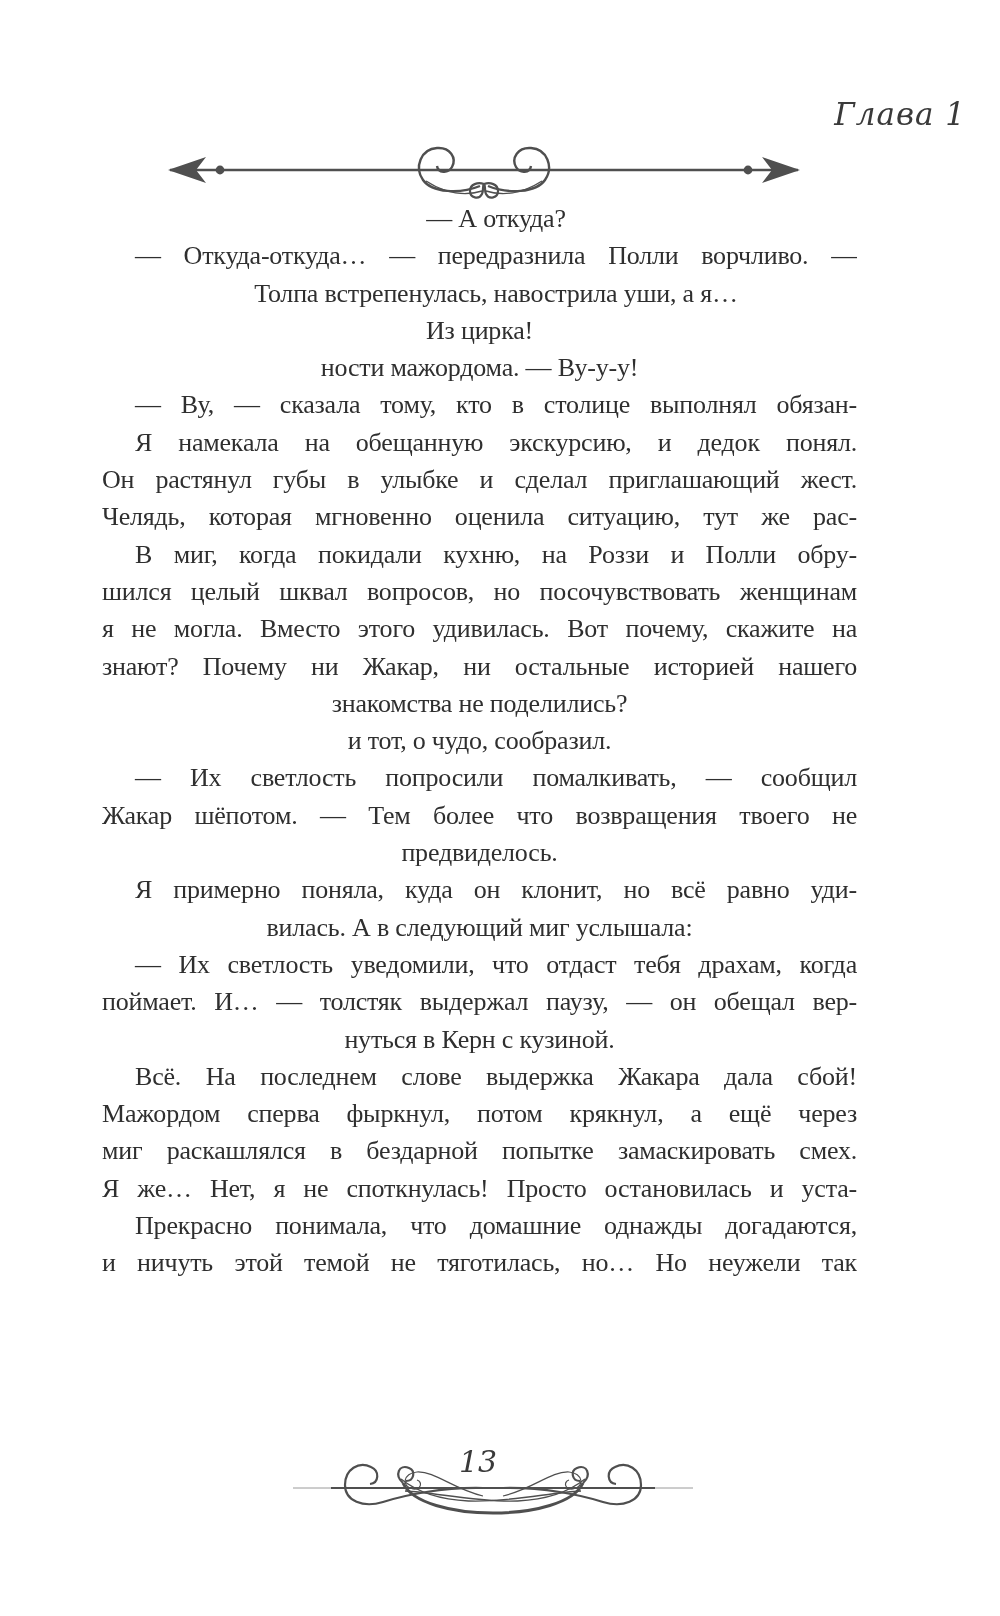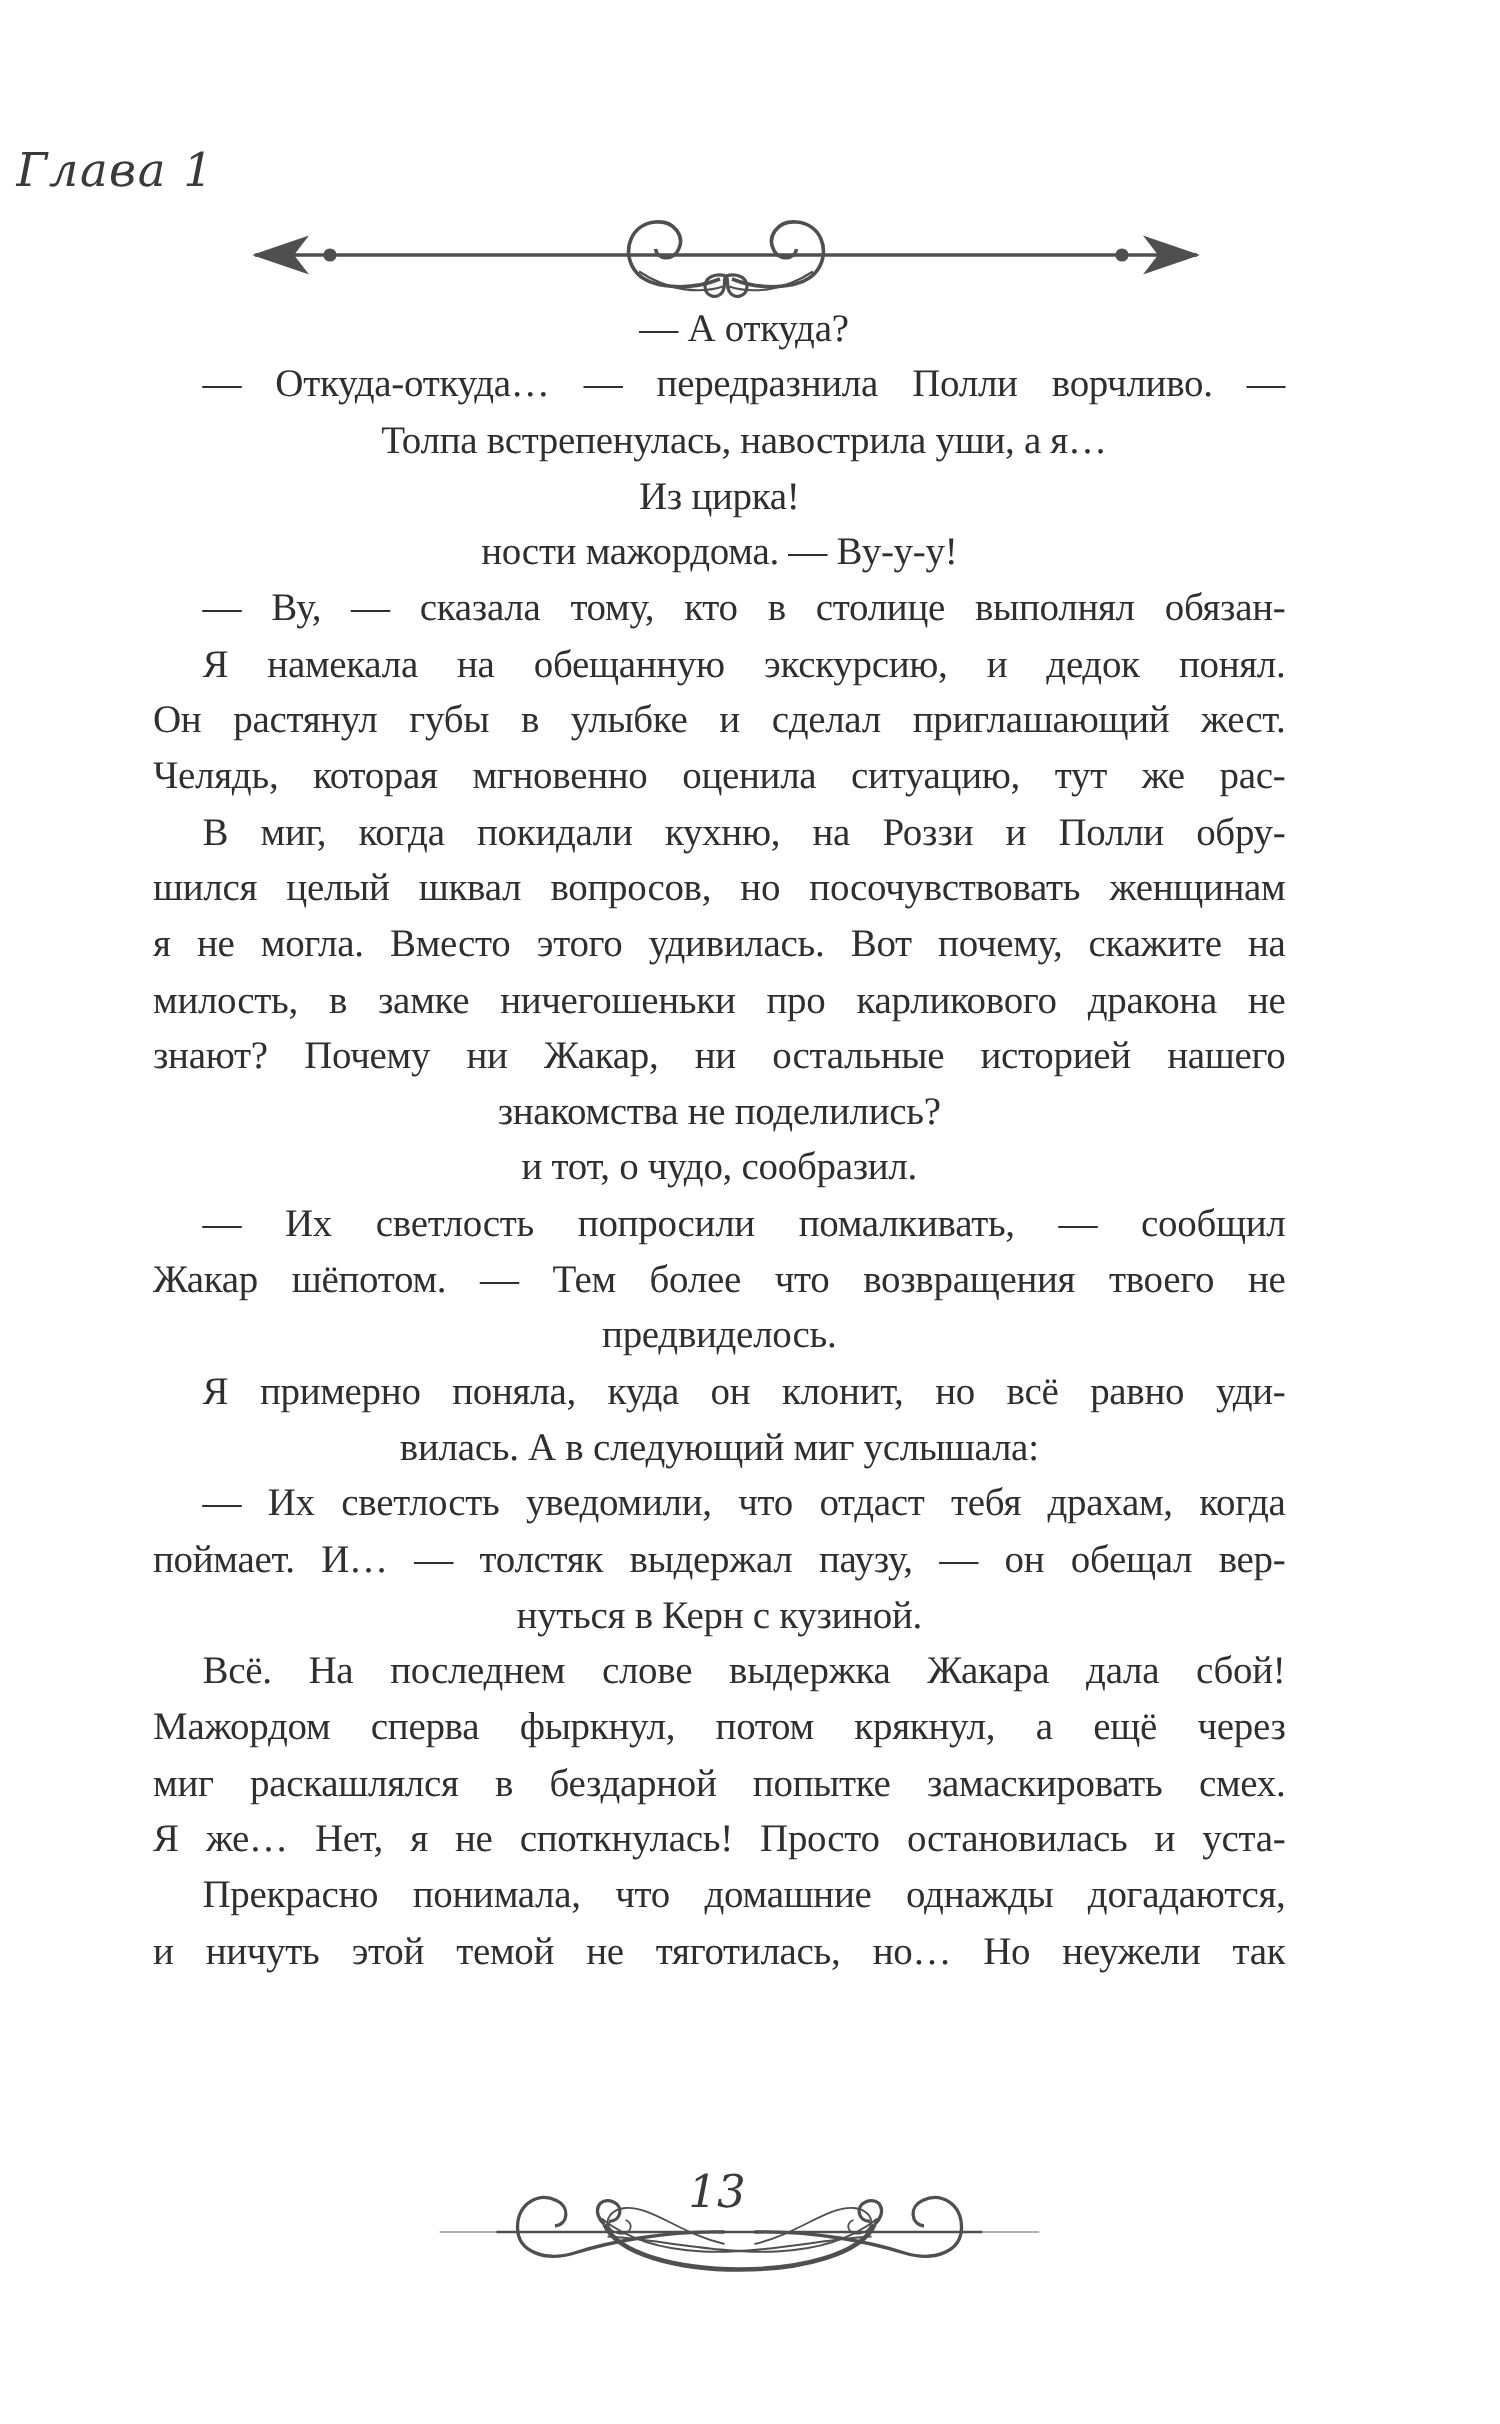--- a/index.html
+++ b/index.html
@@ -1,21 +1,21 @@
 <!DOCTYPE html>
 <html><head>
 <meta charset="utf-8">
 <style>
   html,body { margin:0; padding:0; background:#ffffff; }
   .page {
     position:relative; width:1000px; height:1616px; background:#ffffff;
     font-family:"Liberation Serif", serif; color:#2f2f2f; overflow:hidden;
   }
   .chapter-title {
-    position:absolute; top:96px; left:11px; width:966px; text-align:left;
+    position:absolute; top:96px; left:0; width:966px; text-align:right;
     font-family:"DejaVu Serif", serif; font-style:italic;
     font-size:31px; letter-spacing:1px; color:#3a3a3a;
   }
   .top-divider { position:absolute; left:164px; top:136px; }
   .text-block { position:absolute; left:102px; top:200px; width:755px; }
   .line {
     height:37.3px; line-height:37.3px; font-size:26px; letter-spacing:-0.2px;
     white-space:pre; text-align:center; overflow:visible;
   }
   .line.just {
@@ -57,21 +57,20 @@
       <div class="line ind">Толпа встрепенулась, навострила уши, а я…</div>
       <div class="line">Из цирка!</div>
       <div class="line">ности мажордома. — Ву-у-у!</div>
       <div class="line just ind">— Ву, — сказала тому, кто в столице выполнял обязан-</div>
       <div class="line just ind">Я намекала на обещанную экскурсию, и дедок понял.</div>
       <div class="line just">Он растянул губы в улыбке и сделал приглашающий жест.</div>
       <div class="line just">Челядь, которая мгновенно оценила ситуацию, тут же рас-</div>
       <div class="line just ind">В миг, когда покидали кухню, на Роззи и Полли обру-</div>
       <div class="line just">шился целый шквал вопросов, но посочувствовать женщинам</div>
       <div class="line just">я не могла. Вместо этого удивилась. Вот почему, скажите на</div>
-      <div class="line just">милость, в замке ничегошеньки про карликового дракона не</div>
       <div class="line just">знают? Почему ни Жакар, ни остальные историей нашего</div>
       <div class="line">знакомства не поделились?</div>
       <div class="line">и тот, о чудо, сообразил.</div>
       <div class="line just ind">— Их светлость попросили помалкивать, — сообщил</div>
       <div class="line just">Жакар шёпотом. — Тем более что возвращения твоего не</div>
       <div class="line">предвиделось.</div>
       <div class="line just ind">Я примерно поняла, куда он клонит, но всё равно уди-</div>
       <div class="line">вилась. А в следующий миг услышала:</div>
       <div class="line just ind">— Их светлость уведомили, что отдаст тебя драхам, когда</div>
       <div class="line just">поймает. И… — толстяк выдержал паузу, — он обещал вер-</div>

